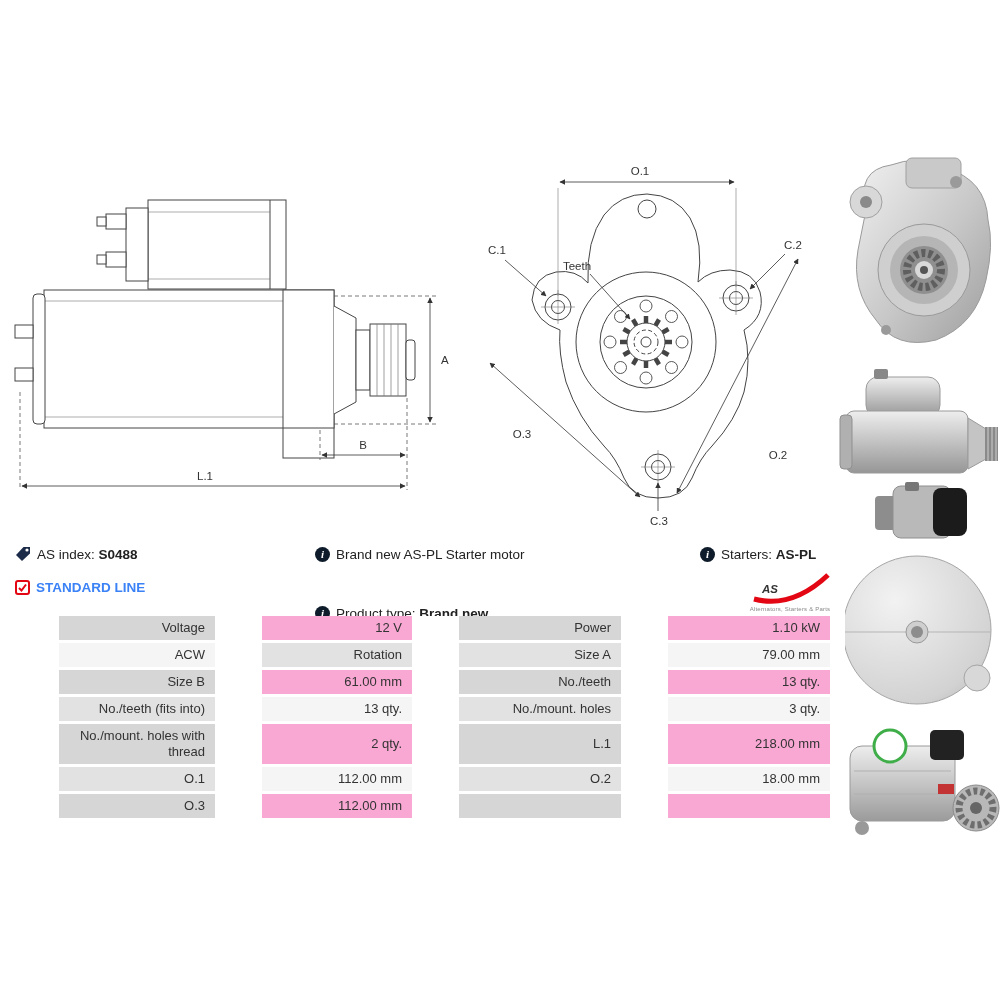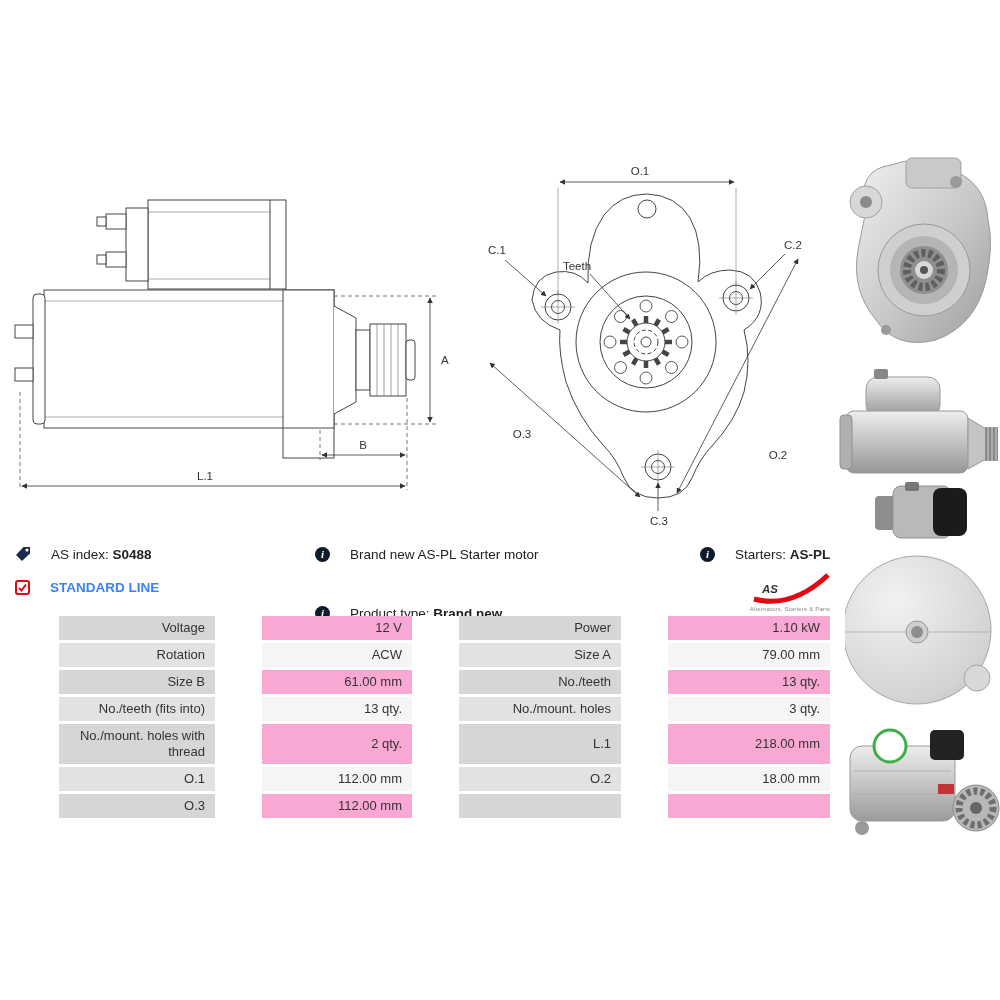--- a/index.html
+++ b/index.html
@@ -1,21 +1,21 @@
 <!DOCTYPE html>
 <html><head>
 <meta charset="utf-8">
 <style>
   html,body{margin:0;padding:0;background:#fff;}
   #page{position:relative;width:1000px;height:1000px;background:#fff;overflow:hidden;
         font-family:"Liberation Sans",sans-serif;color:#222;}
   .abs{position:absolute;}
   svg text{font-family:"Liberation Sans",sans-serif;fill:#333;font-size:11.5px;}
   
-  .info-item{position:absolute;display:flex;align-items:center;gap:20px;font-size:13.5px;
+  .info-item{position:absolute;display:flex;align-items:center;gap:6px;font-size:13.5px;
              color:#222;height:18px;white-space:nowrap;}
   .info-item b{font-weight:bold;}
   .red{color:#3b82f6;font-weight:bold;}
   .inf{width:15px;height:15px;border-radius:50%;background:#0d1b2a;color:#fff;
        font:bold italic 11px/15px "Liberation Serif",serif;text-align:center;
        display:inline-block;flex:0 0 15px;}
   .inf::before{content:"i";}
   
   .logo{position:absolute;left:748px;top:563px;width:84px;text-align:center;}
   .logo-sub{font-size:6px;color:#888;margin-top:-3px;letter-spacing:.2px;}
@@ -285,22 +285,22 @@
       <path d="M6,36 Q44,46 80,12" fill="none" stroke="#e30613" stroke-width="5"></path>
     </svg>
     <div class="logo-sub">Alternators, Starters &amp; Parts</div>
   </div>
 
   <div id="spec-table">
       <div class="cell label row-a">Voltage</div>
       <div class="cell value row-a">12 V</div>
       <div class="cell label row-a">Power</div>
       <div class="cell value row-a">1.10 kW</div>
+      <div class="cell value row-b">ACW</div>
       <div class="cell label row-b">Rotation</div>
-      <div class="cell value row-b">ACW</div>
       <div class="cell label row-b">Size A</div>
       <div class="cell value row-b">79.00 mm</div>
       <div class="cell label row-a">Size B</div>
       <div class="cell value row-a">61.00 mm</div>
       <div class="cell label row-a">No./teeth</div>
       <div class="cell value row-a">13 qty.</div>
       <div class="cell label row-b">No./teeth (fits into)</div>
       <div class="cell value row-b">13 qty.</div>
       <div class="cell label row-b">No./mount. holes</div>
       <div class="cell value row-b">3 qty.</div>

